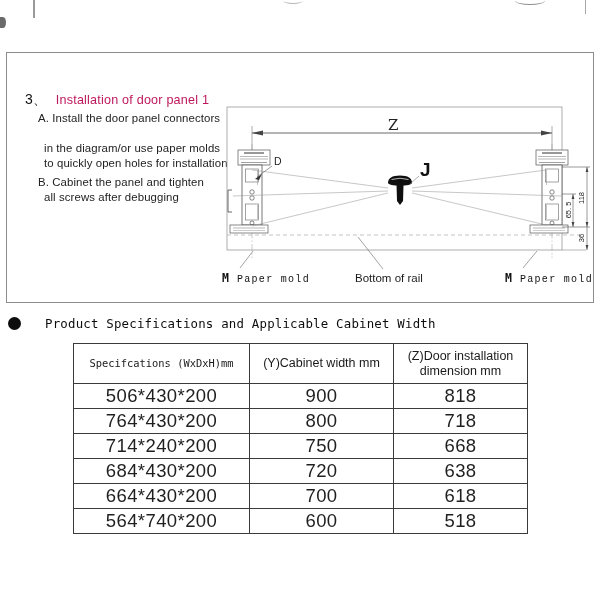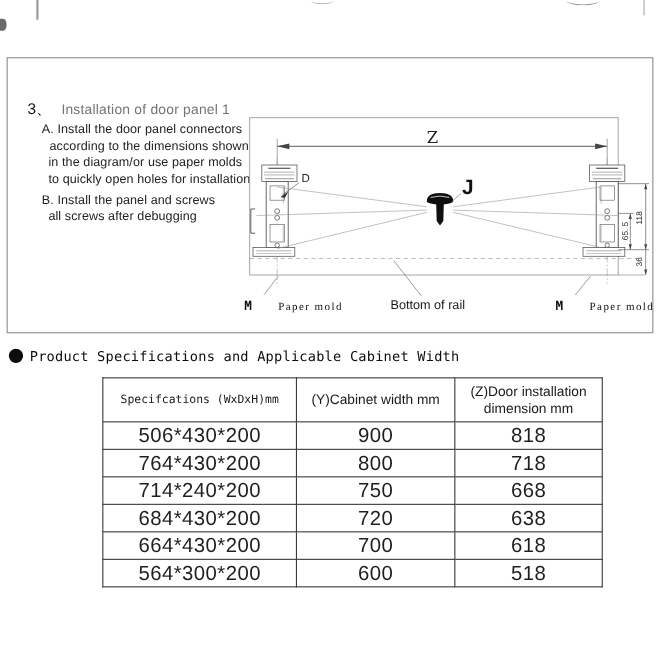--- a/index.html
+++ b/index.html
@@ -12,43 +12,43 @@
   .art-arc1{position:absolute;left:283px;top:-3px;width:20px;height:6px;border-bottom:1px solid #b5b5b5;border-radius:0 0 50% 50%;}
   .art-arc2{position:absolute;left:515px;top:-4px;width:30px;height:8px;border-bottom:1.2px solid #8f8f8f;border-radius:0 0 50% 50%;}
   .art-vline2{position:absolute;left:585px;top:0;width:1px;height:14px;background:#a8a8a8;}
 
   
   .main-box{position:absolute;left:6px;top:52px;width:586px;height:249px;border:1px solid #8c8c8c;background:#fff;}
 
   
   .sec-head{position:absolute;left:25px;top:91px;display:flex;align-items:baseline;gap:9px;}
   .sec-num{font-size:14px;color:#111;}
-  .sec-title{font-size:12.6px;color:#737373;letter-spacing:.2px;}
+  .sec-title{font-size:12.6px;color:#be185d;letter-spacing:.2px;}
   .instr{position:absolute;font-size:11.4px;color:#222;letter-spacing:.1px;white-space:nowrap;}
   .ln0{left:38px;top:112px;} .ln1{left:45px;top:127px;} .ln2{left:44px;top:142px;text-align:right;}
   .ln3{left:44px;top:157px;text-align:center;} .ln4{left:38px;top:176px;} .ln5{left:44px;top:191px;}
 
   
   .diagram{position:absolute;left:6px;top:52px;width:588px;height:250px;}
 
   
   .cap{position:absolute;display:flex;align-items:baseline;white-space:nowrap;}
   .cap-m{font-family:"DejaVu Sans Mono",monospace;font-weight:bold;font-size:11.5px;color:#111;}
-  .cap-t{font-family:Liberation Serif, serif;font-size:10px;letter-spacing:1.3px;color:#111;margin-left:24px;}
+  .cap-t{font-family:Liberation Mono, monospace;font-size:10px;letter-spacing:1.3px;color:#111;margin-left:8px;}
   .cap-left{left:222px;top:271px;}
   .cap-center{left:355px;top:272px;font-size:11.5px;color:#1c1c1c;text-align:right;}
   .cap-right{left:505px;top:271px;}
 
   
-  .spec-head{position:absolute;left:8px;top:316px;display:flex;align-items:center;gap:6px;}
+  .spec-head{position:absolute;left:8px;top:316px;display:flex;align-items:center;gap:24px;}
   .bullet{width:13px;height:13px;background:#0d0d0d;border-radius:50%;flex:0 0 auto;}
   .spec-head-text{font-family:"DejaVu Sans Mono",monospace;font-size:12.4px;color:#0d0d0d;letter-spacing:.2px;white-space:nowrap;}
 
   
-  .spec-table{position:absolute;left:73px;top:343px;border-collapse:collapse;table-layout:fixed;margin-left:20px;}
+  .spec-table{position:absolute;left:73px;top:343px;border-collapse:collapse;table-layout:fixed;}
   .spec-table th,.spec-table td{border:1px solid #3a3a3a;text-align:center;vertical-align:middle;padding:0;}
   .spec-table th{height:39px;font-weight:normal;font-size:12.5px;color:#1a1a1a;line-height:1.2;}
   .spec-table th.mono{font-family:"DejaVu Sans Mono",monospace;font-size:10.4px;letter-spacing:0;}
   .spec-table td{height:24px;font-size:18.5px;color:#1f1f1f;letter-spacing:.4px;}
   .w1{width:176px;} .w2{width:144px;} .w3{width:134px;}
 </style>
 </head>
 <body>
 
 <div class="page">
@@ -59,24 +59,23 @@
   <div class="art-arc2"></div>
   <div class="art-vline2"></div>
 
   <div class="main-box"></div>
 
   <div class="sec-head">
     <span class="sec-num">3、</span>
     <span class="sec-title">Installation of door panel 1</span>
   </div>
   <div class="instr ln0">A. Install the door panel connectors</div>
-  <div class="instr ln1">according to the dimensions shown</div>
   <div class="instr ln2">in the diagram/or use paper molds</div>
   <div class="instr ln3">to quickly open holes for installation</div>
-  <div class="instr ln4">B. Install the panel and screws</div>
+  <div class="instr ln4">B. Cabinet the panel and tighten</div>
   <div class="instr ln5">all screws after debugging</div>
 
   <svg class="diagram" viewBox="0 0 588 250">
 
     <rect x="221" y="55" width="335" height="143" fill="none" stroke="#9a9a9a" stroke-width="0.8"></rect>
     <line x1="221" y1="183" x2="577" y2="183" stroke="#aaaaaa" stroke-width="0.7" stroke-dasharray="4 3"></line>
     <line x1="556" y1="198" x2="580" y2="198" stroke="#9a9a9a" stroke-width="0.7"></line>
 
     <g stroke="#444" stroke-width="0.8">
       <line x1="246" y1="81" x2="546" y2="81"></line>
@@ -222,20 +221,20 @@
         <td>684*430*200</td>
         <td>720</td>
         <td>638</td>
       </tr>
       <tr>
         <td>664*430*200</td>
         <td>700</td>
         <td>618</td>
       </tr>
       <tr>
-        <td>564*300*200</td>
+        <td>564*740*200</td>
         <td>600</td>
         <td>518</td>
       </tr>
     </tbody>
   </table>
 
 </div>
 
 </body></html>

